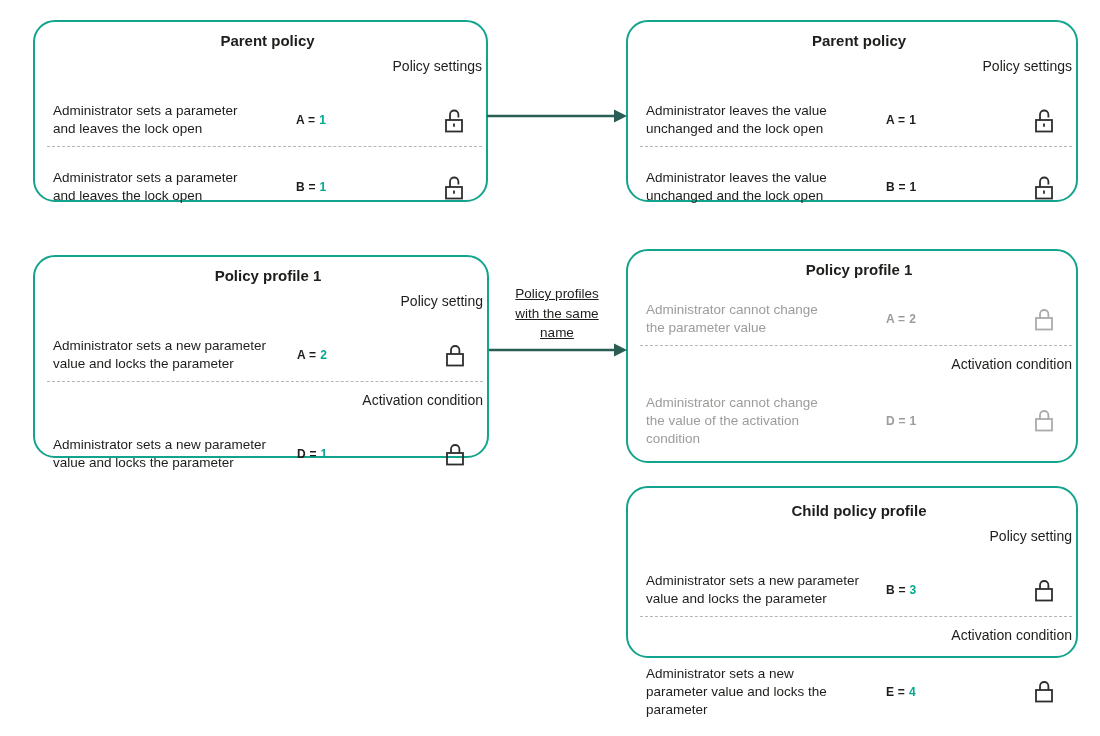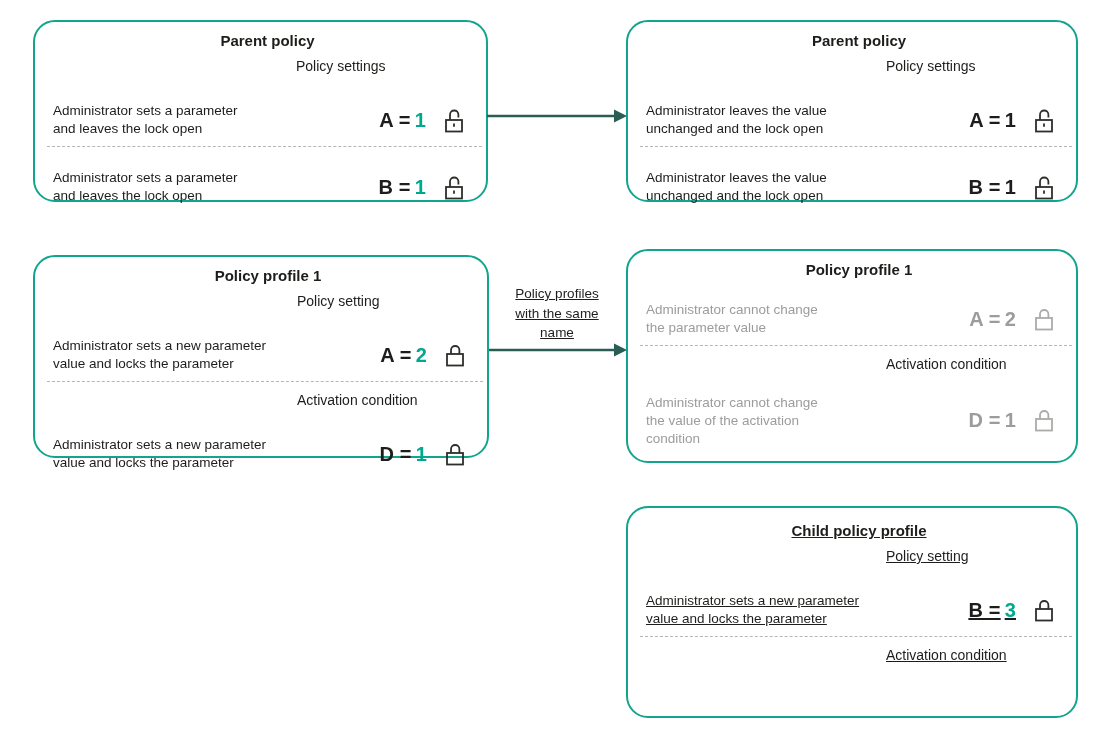--- a/index.html
+++ b/index.html
@@ -19,27 +19,27 @@
   .box{
     position:absolute;box-sizing:border-box;background:#fff;
     border:2px solid var(--box-border);border-radius:22px;
     padding:0 4px 0 18px;
   }
   .box-title{
     text-align:center;font-weight:700;font-size:15px;padding-top:9px;line-height:19px;
   }
   .colhead-row{display:grid;grid-template-columns:1fr 186px;}
   .colhead{
-    grid-column:2;text-align:left;font-size:14px;padding:8px 0 6px;line-height:16px;
+    grid-column:2;text-align:right;font-size:14px;padding:8px 0 6px;line-height:16px;
   }
   .row{
     display:grid;grid-template-columns:1fr 130px 56px;align-items:center;min-height:48px;margin-top:16px;
   }
   .rtext{font-size:13.5px;line-height:1.32;white-space:pre-line;}
-  .rvalue{text-align:right;font-size:20px;font-weight:700;letter-spacing:.2px;}
+  .rvalue{text-align:left;font-size:12px;font-weight:700;letter-spacing:.2px;}
   .vnum{color:var(--accent-value);margin-left:4px;}
   .plain .vnum{color:var(--text);}
   .muted .rtext,.muted .vlabel,.muted .vnum{color:var(--muted-text);}
   .rlock{display:flex;justify-content:center;align-items:center;color:#2E2E2C;}
   .muted .rlock{color:#ABABA9;}
   .divider{border-top:1px dashed var(--divider);margin:2px 0 2px -6px;}
   .arrow{position:absolute;}
   .arrow line{stroke:var(--arrow);stroke-width:2.6px;}
   .arrow polygon{fill:var(--arrow);}
   .arrow-label{
@@ -188,41 +188,55 @@
     </div>
     <div class="rlock">
       <svg class="lock" width="24" height="27" viewBox="0 0 24 27" fill="none" stroke="currentColor" stroke-width="1.8">
         <rect x="4" y="12" width="16" height="11.5"></rect>
           <path d="M8 12 V8.2 A4.2 4.2 0 0 1 16.4 8.2 V12"></path>
       </svg>
     </div>
   </div>
 </div>
 
-<div class="box" style="left:626px;top:506px;width:452px;height:212px;text-decoration:underline;">
+<div class="box" style="left:626px;top:486px;width:452px;height:172px;">
   <div class="box-title" style="padding-top:13px;">Child policy profile</div>
   <div class="colhead-row">
     <div class="colhead">Policy setting</div>
   </div>
   <div class="row">
     <div class="rtext">Administrator sets a new parameter
 value and locks the parameter</div>
     <div class="rvalue">
       <span class="vlabel">B =</span><span class="vnum">3</span>
     </div>
     <div class="rlock">
       <svg class="lock" width="24" height="27" viewBox="0 0 24 27" fill="none" stroke="currentColor" stroke-width="1.8">
         <rect x="4" y="12" width="16" height="11.5"></rect>
           <path d="M8 12 V8.2 A4.2 4.2 0 0 1 16.4 8.2 V12"></path>
       </svg>
     </div>
   </div>
   <div class="divider"></div>
   <div class="colhead-row">
     <div class="colhead">Activation condition</div>
+  </div>
+  <div class="row">
+    <div class="rtext">Administrator sets a new
+parameter value and locks the
+parameter</div>
+    <div class="rvalue">
+      <span class="vlabel">E =</span><span class="vnum">4</span>
+    </div>
+    <div class="rlock">
+      <svg class="lock" width="24" height="27" viewBox="0 0 24 27" fill="none" stroke="currentColor" stroke-width="1.8">
+        <rect x="4" y="12" width="16" height="11.5"></rect>
+          <path d="M8 12 V8.2 A4.2 4.2 0 0 1 16.4 8.2 V12"></path>
+      </svg>
+    </div>
   </div>
 </div>
 
 <svg class="arrow" style="left:487px;top:105px;" width="140" height="22" viewBox="0 0 140 22">
   <line x1="0" y1="11" x2="129" y2="11"></line>
   <polygon points="127,4.5 140,11 127,17.5"></polygon>
 </svg>
 
 <svg class="arrow" style="left:489px;top:339px;" width="138" height="22" viewBox="0 0 138 22">
   <line x1="0" y1="11" x2="127" y2="11"></line>

